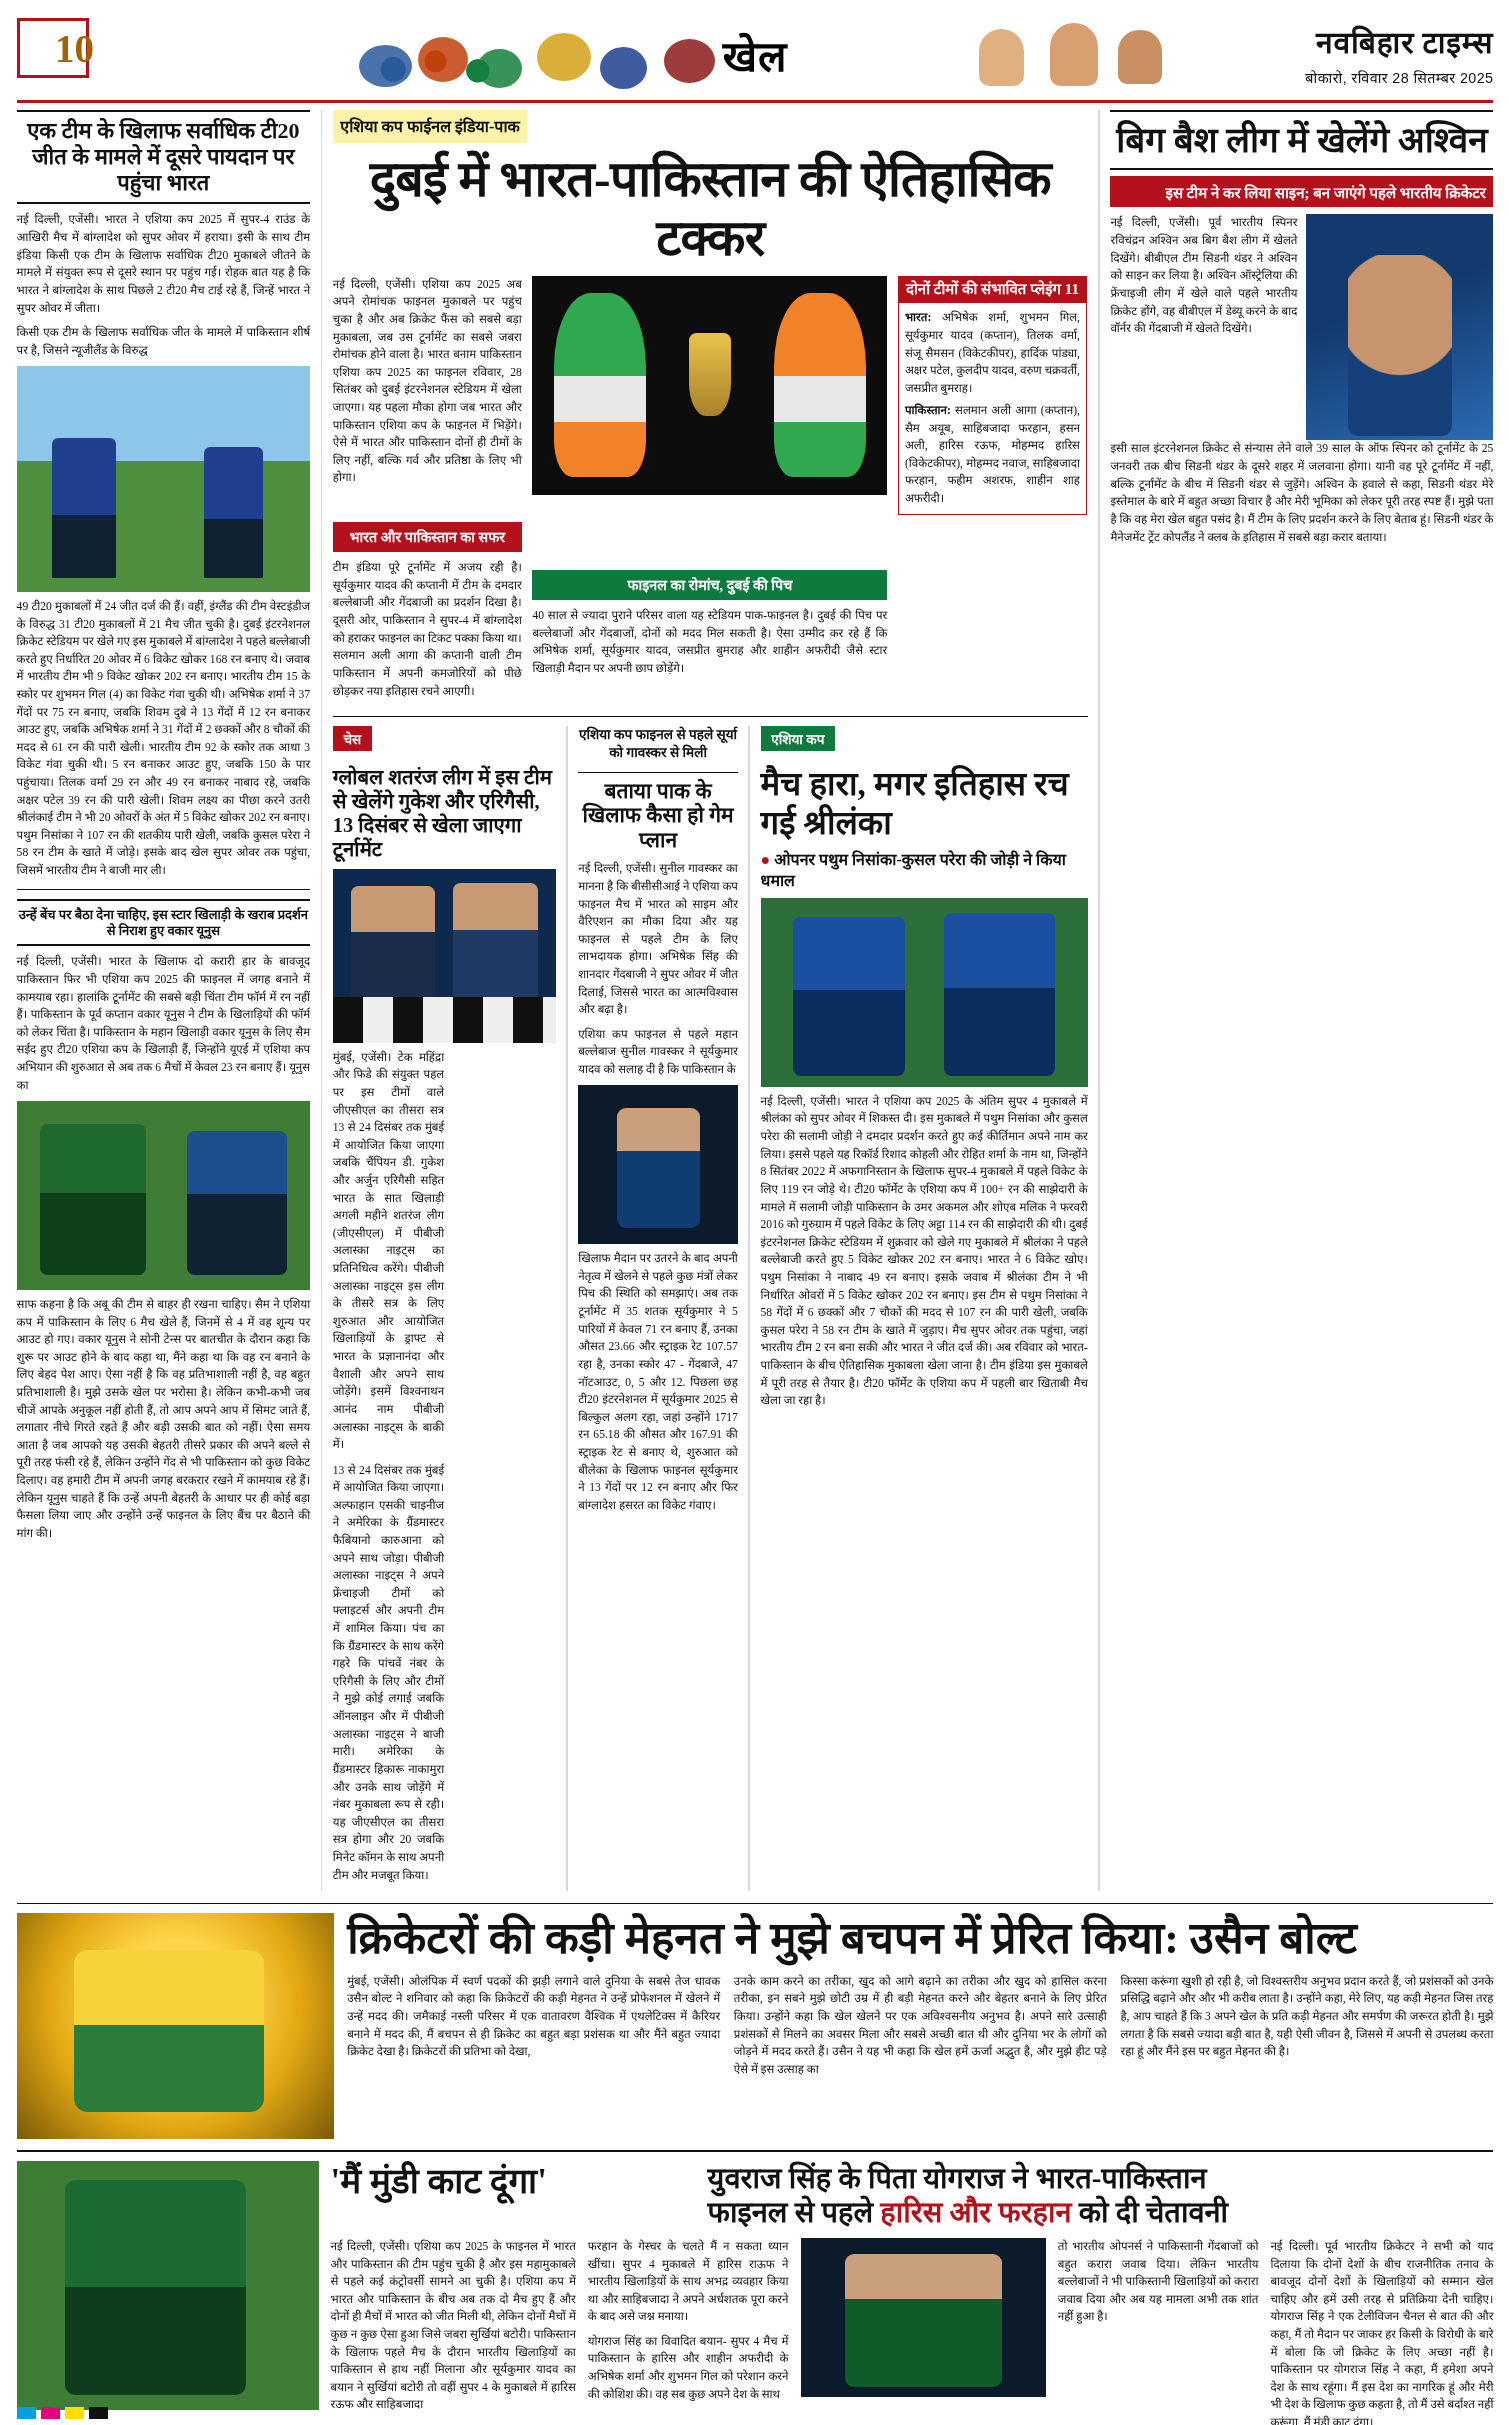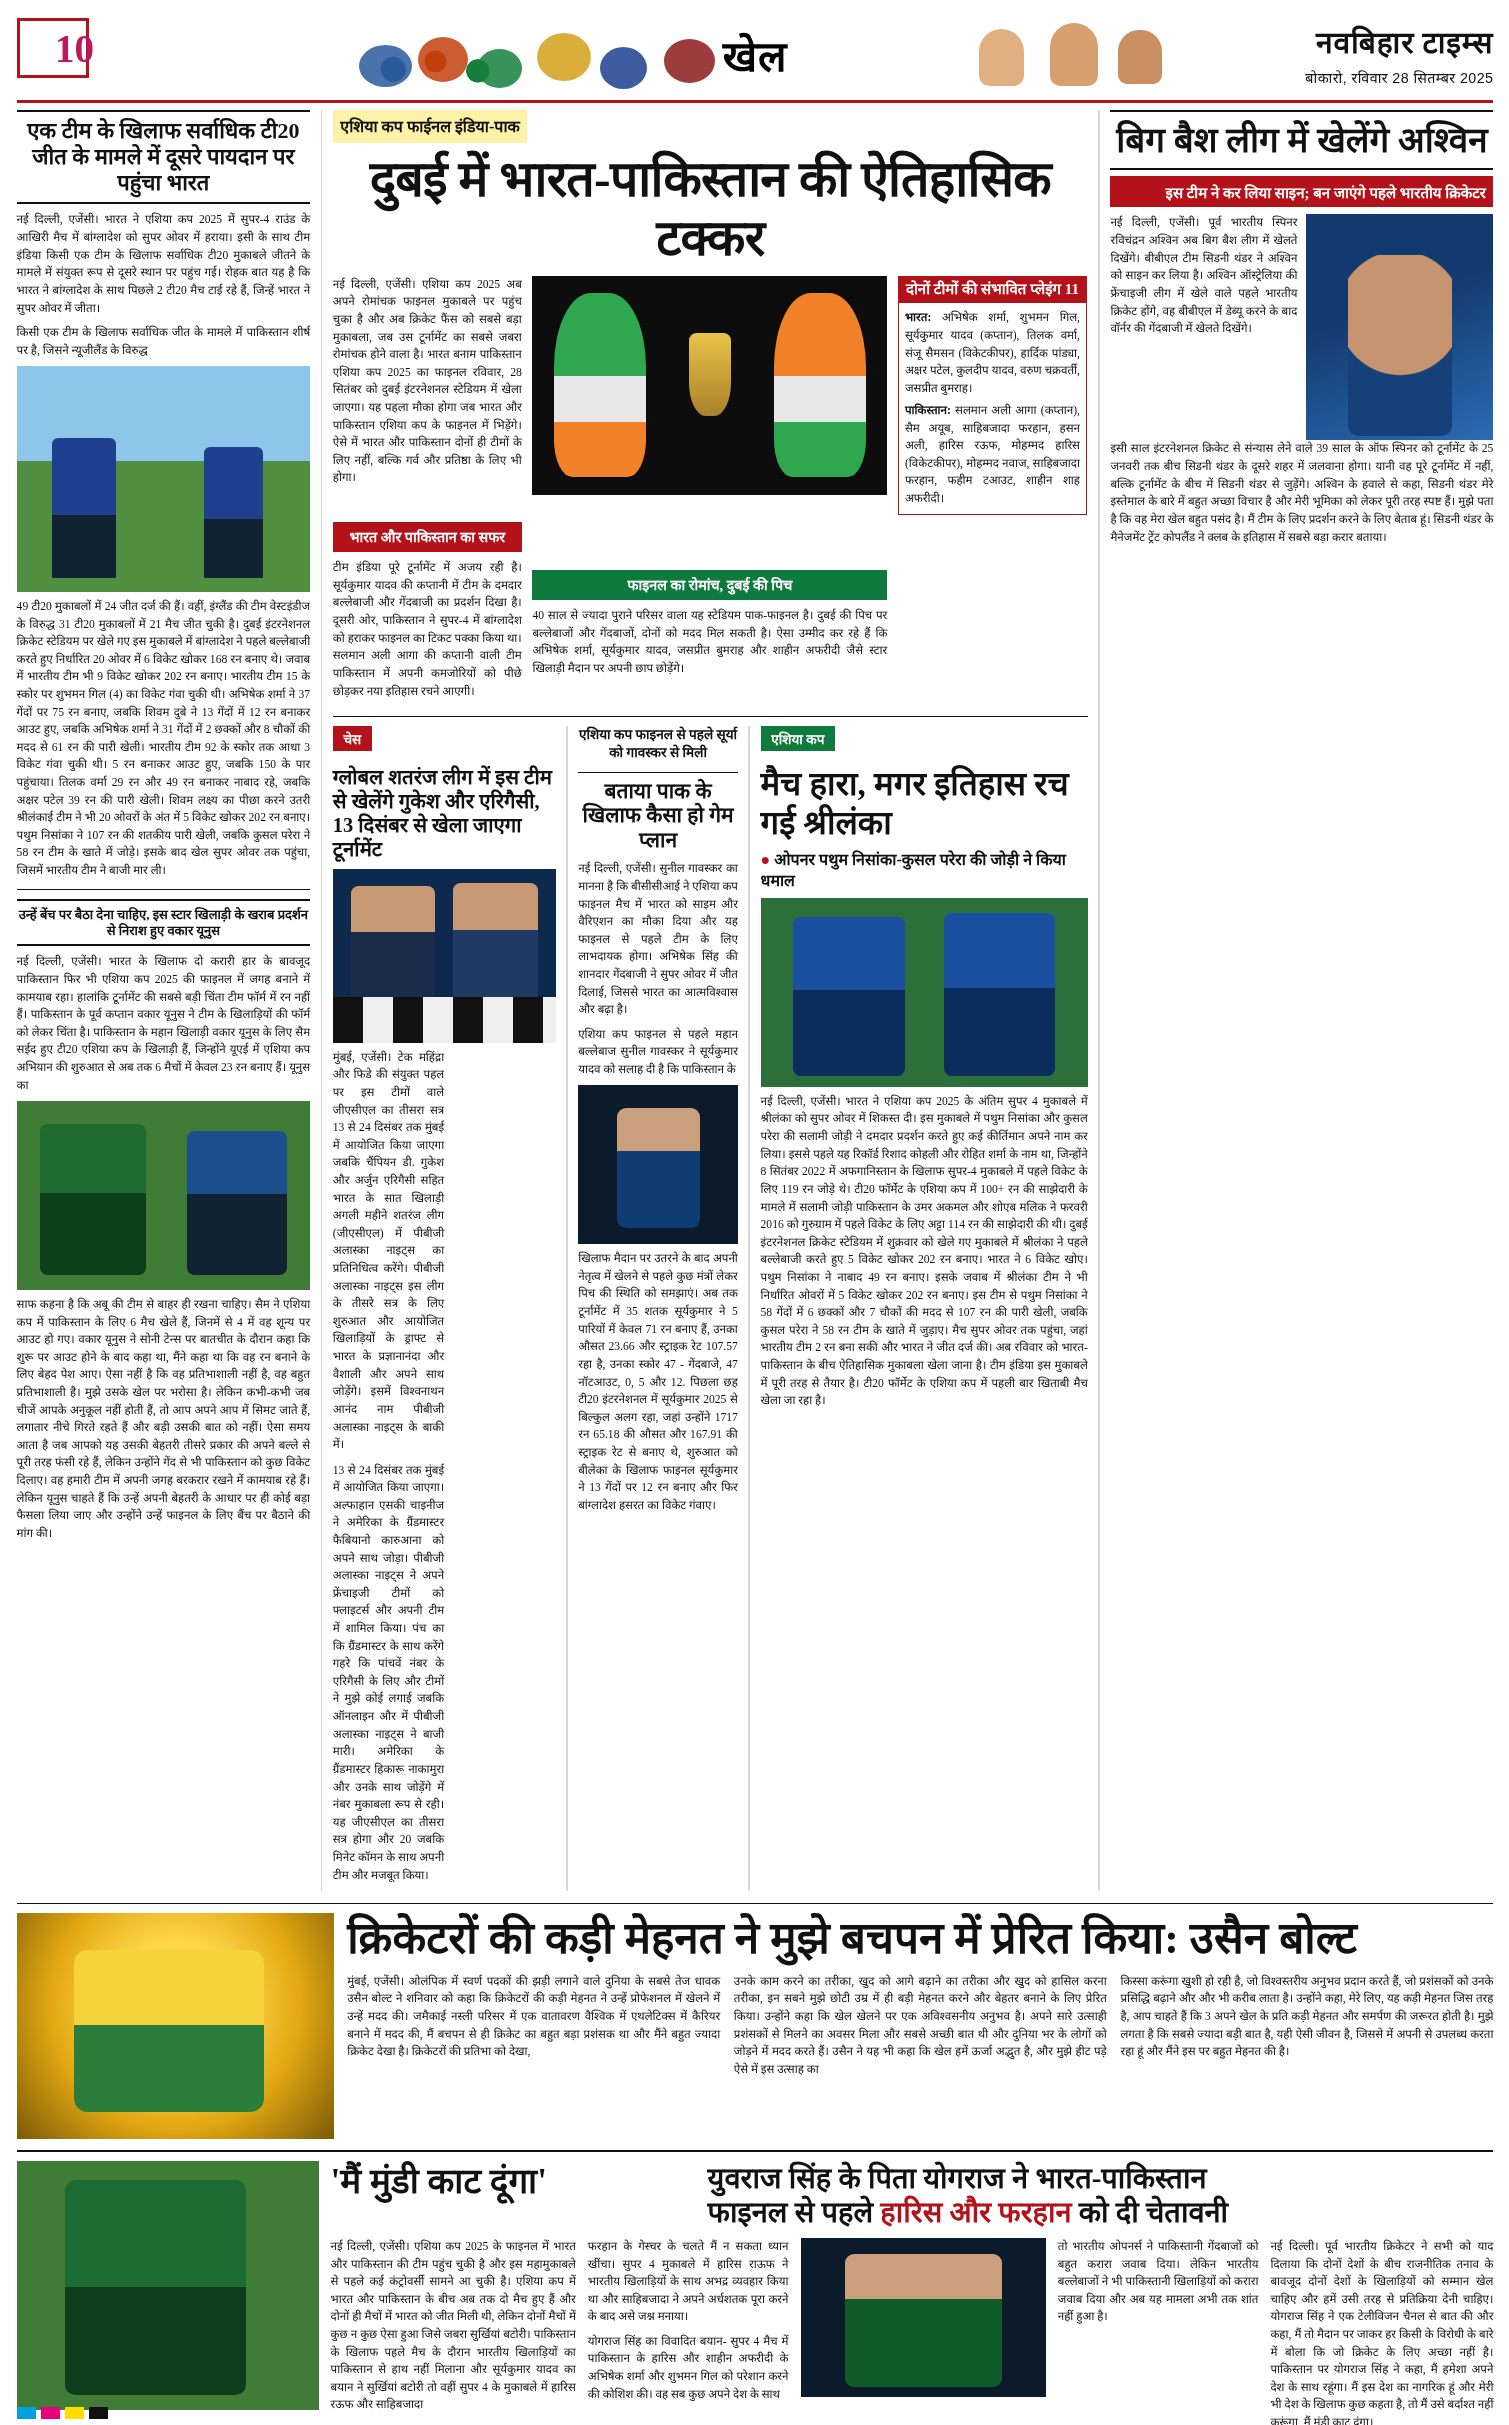--- a/index.html
+++ b/index.html
@@ -10,21 +10,21 @@
     color:#111;
     position:relative;
     overflow:hidden;
   }
   .page { position:relative; width:1510px; height:2426px; background:#fff; padding:13.6px 16.6px; }
 
   
   .masthead { position:relative; height:89px; border-bottom:3px solid #b3121a; margin-bottom:7.5px; }
   .pagenum {
     position:absolute; left:0; top:4.5px; width:72px; height:60px;
-    border:3px solid #b3121a; color:#be185d; font-weight:bold; font-size:39px;
+    border:3px solid #b3121a; color:#a16207; font-weight:bold; font-size:39px;
     display:flex; align-items:center; justify-content:center; font-family:"Liberation Serif", serif;padding-left:44px;
   }
   .masthead-art {
     position:absolute; left:317px; top:0px; width:423px; height:79px;
     background:
       radial-gradient(circle at 14% 70%, #2a5b9c 0 12px, transparent 13px),
       radial-gradient(circle at 24% 60%, #c2410c 0 10.6px, transparent 11.3px),
       radial-gradient(circle at 34% 72%, #15803d 0 11.3px, transparent 12px),
       linear-gradient(180deg,#ffffff 0 100%);
     overflow:hidden;
@@ -212,21 +212,21 @@
         </div>
         <div style="width:189px;">
           <div class="boxhead">दोनों टीमों की संभावित प्लेइंग 11</div>
           <div style="border:1.5px solid #b3121a;border-top:none;padding:6px;">
             <p class="body" style="margin-bottom:4.5px;">
               <b>भारत:</b>
               <span>अभिषेक शर्मा, शुभमन गिल, सूर्यकुमार यादव (कप्तान), तिलक वर्मा, संजू सैमसन (विकेटकीपर), हार्दिक पांड्या, अक्षर पटेल, कुलदीप यादव, वरुण चक्रवर्ती, जसप्रीत बुमराह।</span>
             </p>
             <p class="body" style="margin:0;">
               <b>पाकिस्तान:</b>
-              <span>सलमान अली आगा (कप्तान), सैम अयूब, साहिबजादा फरहान, हसन अली, हारिस रऊफ, मोहम्मद हारिस (विकेटकीपर), मोहम्मद नवाज, साहिबजादा फरहान, फहीम टआउट, शाहीन शाह अफरीदी।</span>
+              <span>सलमान अली आगा (कप्तान), सैम अयूब, साहिबजादा फरहान, हसन अली, हारिस रऊफ, मोहम्मद हारिस (विकेटकीपर), मोहम्मद नवाज, साहिबजादा फरहान, फहीम अशरफ, शाहीन शाह अफरीदी।</span>
             </p>
           </div>
         </div>
       </div>
 
       <div style="display:flex;gap:10.6px;margin-top:7.5px;">
         <div style="width:189px;">
           <div class="kicker red" style="display:block;text-align:center;font-size:14.3px;">भारत और पाकिस्तान का सफर</div>
           <p class="body" style="margin-top:6px;">टीम इंडिया पूरे टूर्नामेंट में अजय रही है। सूर्यकुमार यादव की कप्तानी में टीम के दमदार बल्लेबाजी और गेंदबाजी का प्रदर्शन दिखा है। दूसरी ओर, पाकिस्तान ने सुपर-4 में बांग्लादेश को हराकर फाइनल का टिकट पक्का किया था। सलमान अली आगा की कप्तानी वाली टीम पाकिस्तान में अपनी कमजोरियों को पीछे छोड़कर नया इतिहास रचने आएगी।</p>
         </div>

